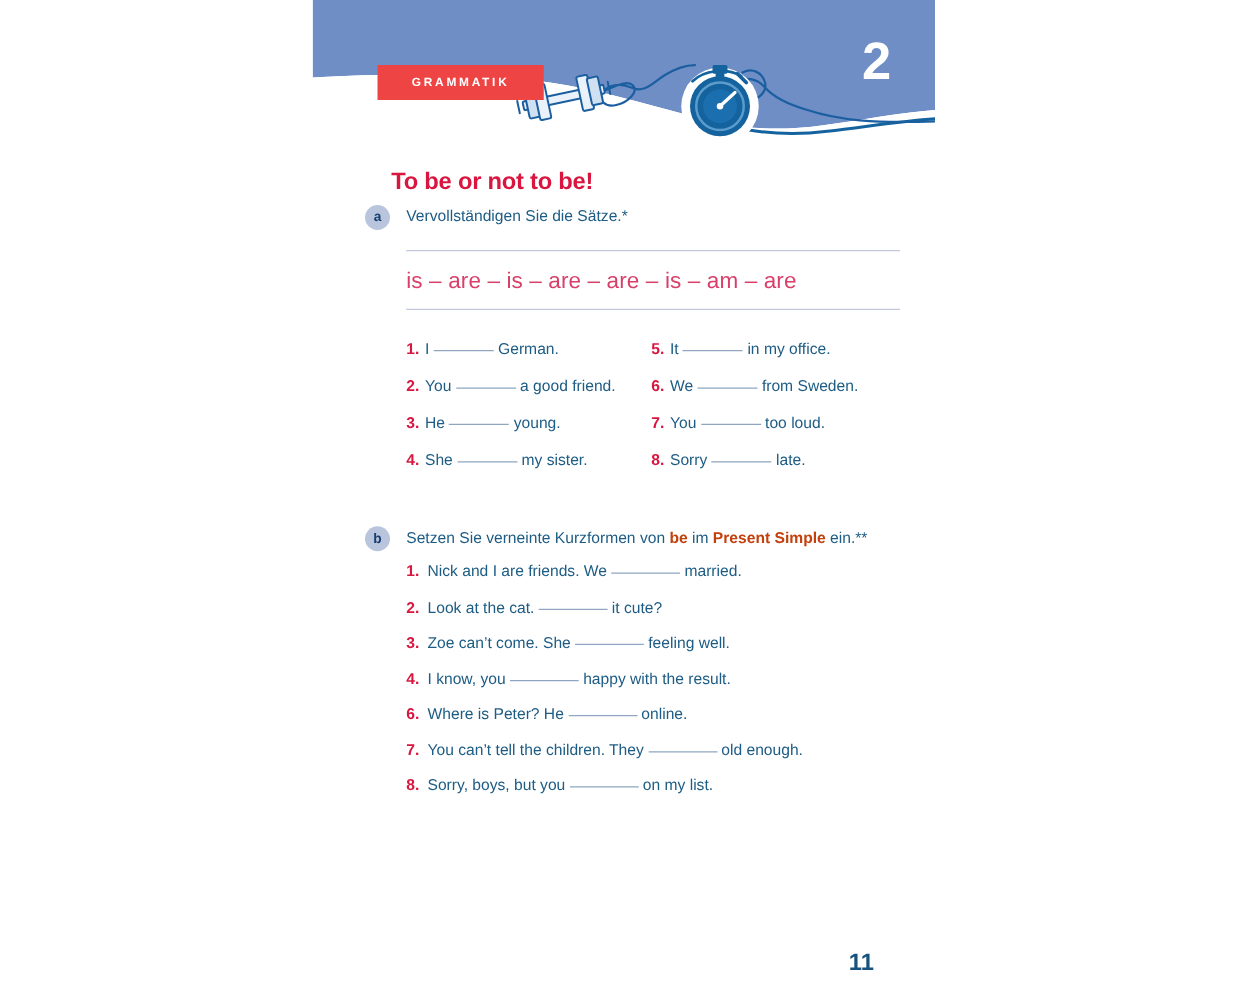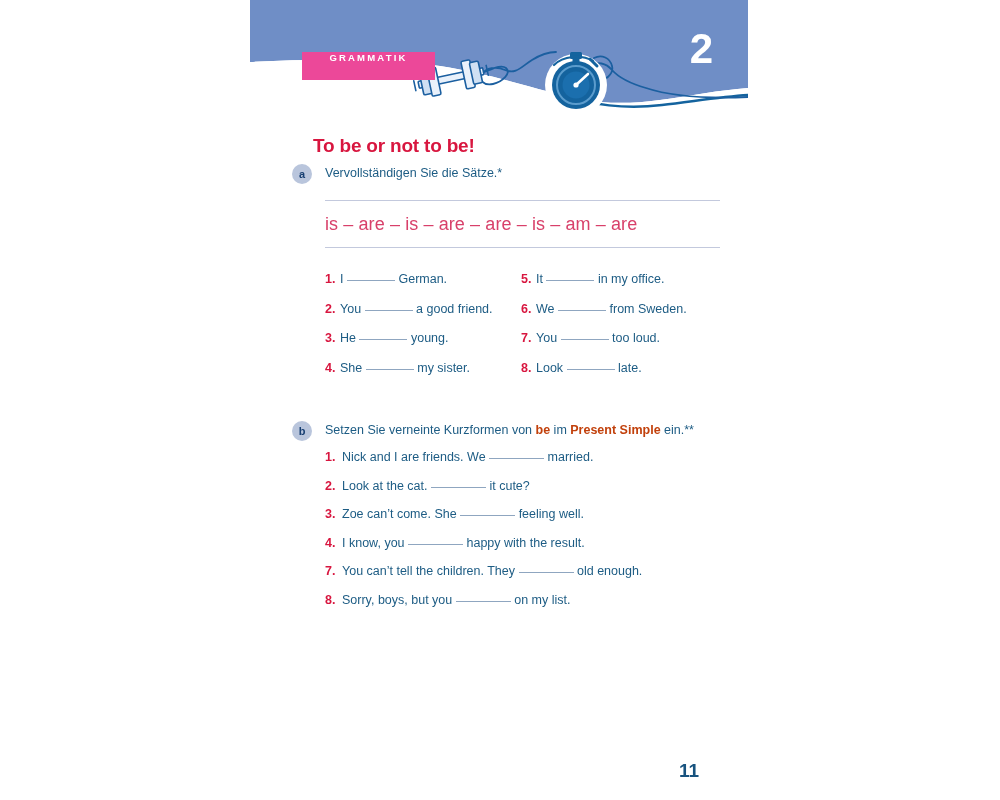--- a/index.html
+++ b/index.html
@@ -25,22 +25,22 @@
 
   .chapter-num{
     position:absolute;right:36px;top:28px;
     font-size:42px;font-weight:bold;color:#ffffff;
     line-height:1;letter-spacing:-1px;
     font-family:"Liberation Sans", sans-serif;
   }
 
   .grammatik-tag{
     position:absolute;left:52px;top:52px;width:133px;height:28px;
-    background:#ec4899;
-    display:flex;align-items:flex-start;justify-content:center;
+    background:#ef4444;
+    display:flex;align-items:center;justify-content:center;
   }
   .grammatik-tag span{
     color:#ffffff;font-size:9.5px;font-weight:bold;letter-spacing:2.2px;
   }
 
   
   .content{position:absolute;left:0;top:118px;width:498px;}
 
   .title{
     position:absolute;left:63px;top:17px;
@@ -210,21 +210,21 @@
               <span class="num">6.</span><span>We</span>
               <span class="blank" style="width:48px"></span>
               <span>from Sweden.</span>
             </div>
             <div class="item">
               <span class="num">7.</span><span>You</span>
               <span class="blank" style="width:48px"></span>
               <span>too loud.</span>
             </div>
             <div class="item">
-              <span class="num">8.</span><span>Look</span>
+              <span class="num">8.</span><span>Sorry</span>
               <span class="blank" style="width:48px"></span>
               <span>late.</span>
             </div>
           </div>
         </div>
       </div>
 
       <div class="task task-b">
         <div class="badge">b</div>
         <div class="task-instr"><span>Setzen Sie verneinte Kurzformen von </span><b>be</b><span> im </span><b>Present Simple</b><span> ein.**</span></div>
@@ -244,20 +244,25 @@
             <span class="num">3.</span><span>Zoe can’t come. She</span>
             <span class="blank" style="width:55px"></span>
             <span>feeling well.</span>
           </div>
           <div class="item">
             <span class="num">4.</span><span>I know, you</span>
             <span class="blank" style="width:55px"></span>
             <span>happy with the result.</span>
           </div>
           <div class="item">
+            <span class="num">6.</span><span>Where is Peter? He</span>
+            <span class="blank" style="width:55px"></span>
+            <span>online.</span>
+          </div>
+          <div class="item">
             <span class="num">7.</span><span>You can’t tell the children. They</span>
             <span class="blank" style="width:55px"></span>
             <span>old enough.</span>
           </div>
           <div class="item">
             <span class="num">8.</span><span>Sorry, boys, but you</span>
             <span class="blank" style="width:55px"></span>
             <span>on my list.</span>
           </div>
         </div>

